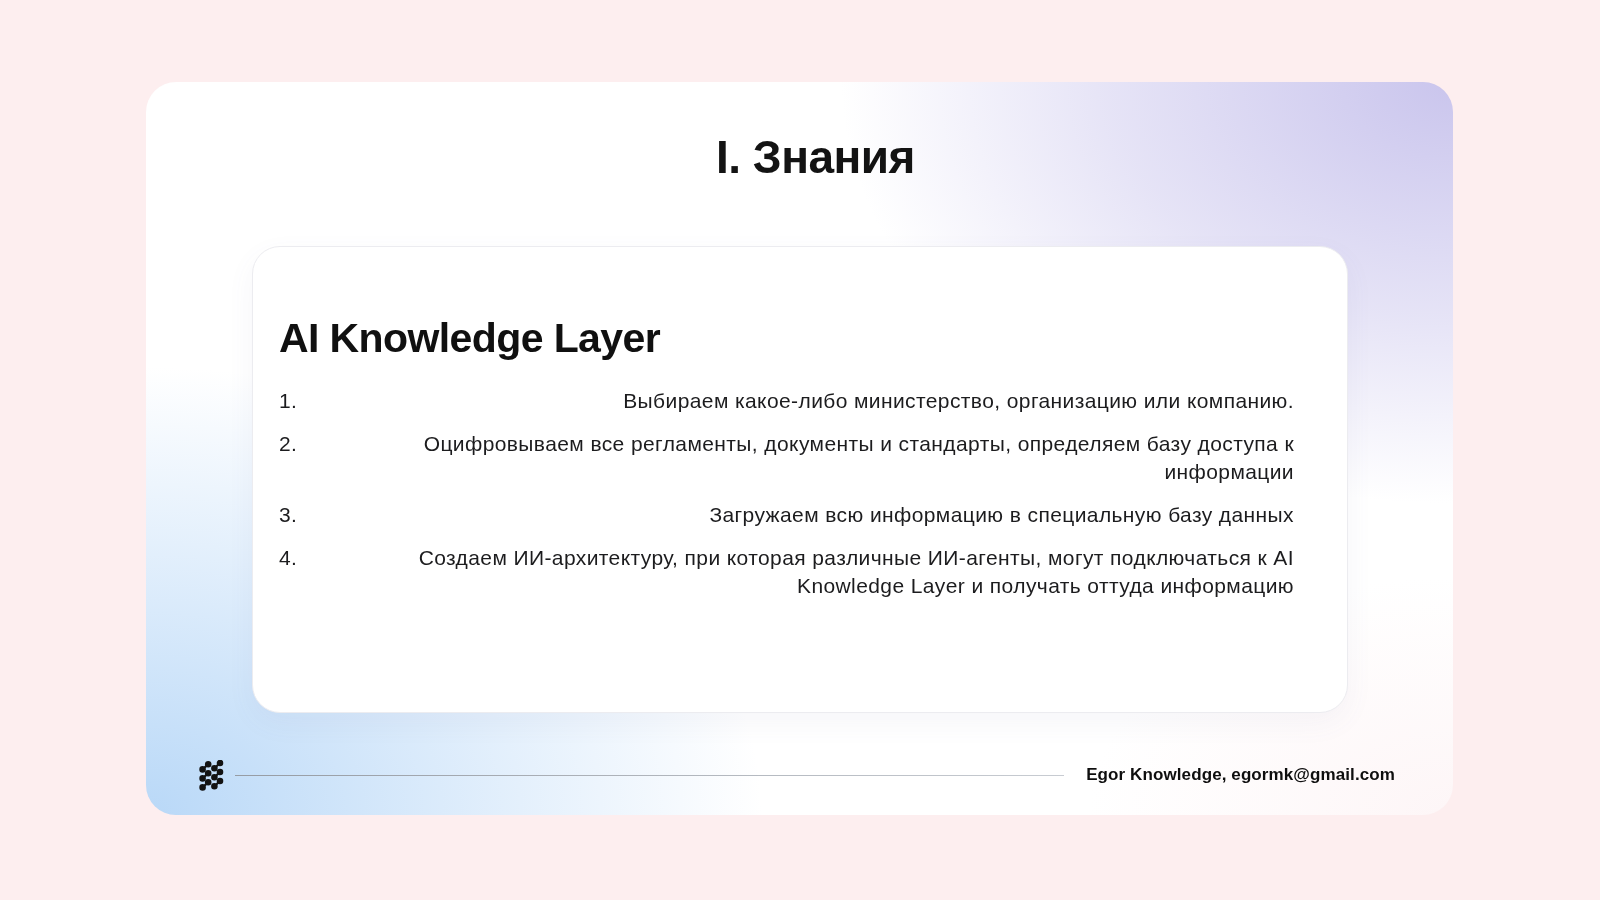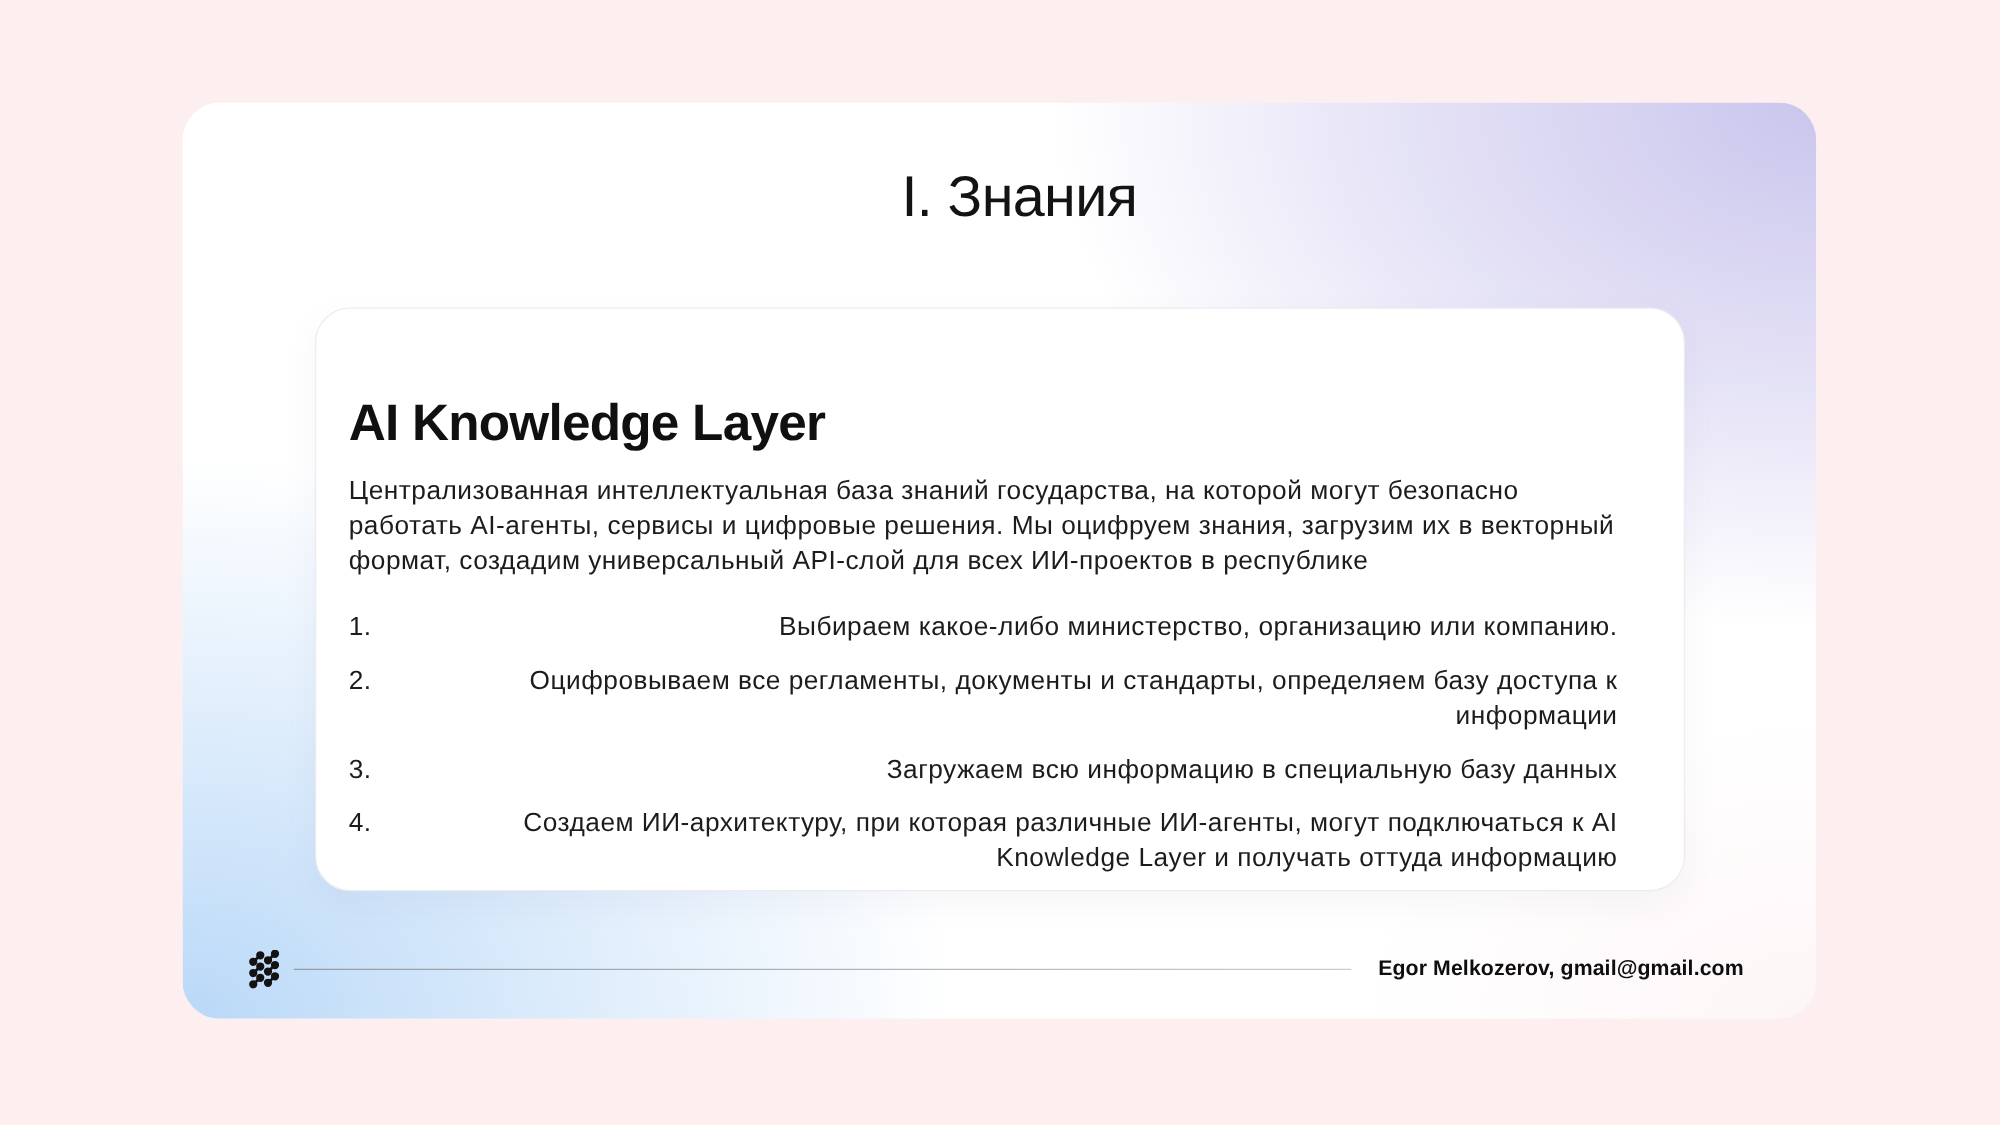--- a/index.html
+++ b/index.html
@@ -23,21 +23,21 @@
       radial-gradient(880px 640px at 0% 100%,   rgba(181,214,247,0.95) 0%, rgba(181,214,247,0.40) 40%, rgba(181,214,247,0) 70%),
       radial-gradient(520px 340px at 100% 100%, rgba(252,238,240,0.55) 0%, rgba(252,238,240,0) 70%);
   }
 
   
   .slide-title {
     position: absolute;
     top: 48px; left: 0; right: 0;
     text-align: center;
     font-size: 46px;
-    font-weight: 400;
+    font-weight: 700;
     letter-spacing: -0.5px;
     color: #131313;
     margin-left: 32px;
   }
 
   
   .content-card {
     position: absolute;
     left: 106px; top: 164px;
     width: 1096px; height: 467px;
@@ -113,21 +113,20 @@
 </head>
 <body>
 
 <div class="slide">
 
   <h1 class="slide-title">I. Знания</h1>
 
   <section class="content-card">
     <h2 class="card-heading">AI Knowledge Layer</h2>
 
-    <p class="card-description">Централизованная интеллектуальная база знаний государства, на которой могут безопасно работать AI-агенты, сервисы и цифровые решения. Мы оцифруем знания, загрузим их в векторный формат, создадим универсальный API-слой для всех ИИ-проектов в республике</p>
 
     <ol class="steps">
       <li class="step">
         <span class="step-number">1.</span>
         <span class="step-text">Выбираем какое-либо министерство, организацию или компанию.</span>
       </li>
       <li class="step">
         <span class="step-number">2.</span>
         <span class="step-text">Оцифровываем все регламенты, документы и стандарты, определяем базу доступа к информации</span>
       </li>
@@ -161,16 +160,16 @@
           <circle cx="22.0" cy="3.0" r="2.2"></circle>
         <line x1="16.4" y1="17.2" x2="22.0" y2="12.0"></line>
         <circle cx="16.4" cy="17.2" r="2.2"></circle>
           <circle cx="22.0" cy="12.0" r="2.2"></circle>
         <line x1="16.4" y1="26.2" x2="22.0" y2="21.0"></line>
         <circle cx="16.4" cy="26.2" r="2.2"></circle>
           <circle cx="22.0" cy="21.0" r="2.2"></circle>
       </g>
     </svg>
     <div class="footer-rule"></div>
-    <div class="footer-credit">Egor Melkozerov, gmail@gmail.com</div>
+    <div class="footer-credit">Egor Knowledge, egormk@gmail.com</div>
   </footer>
 
 </div>
 
 </body></html>

